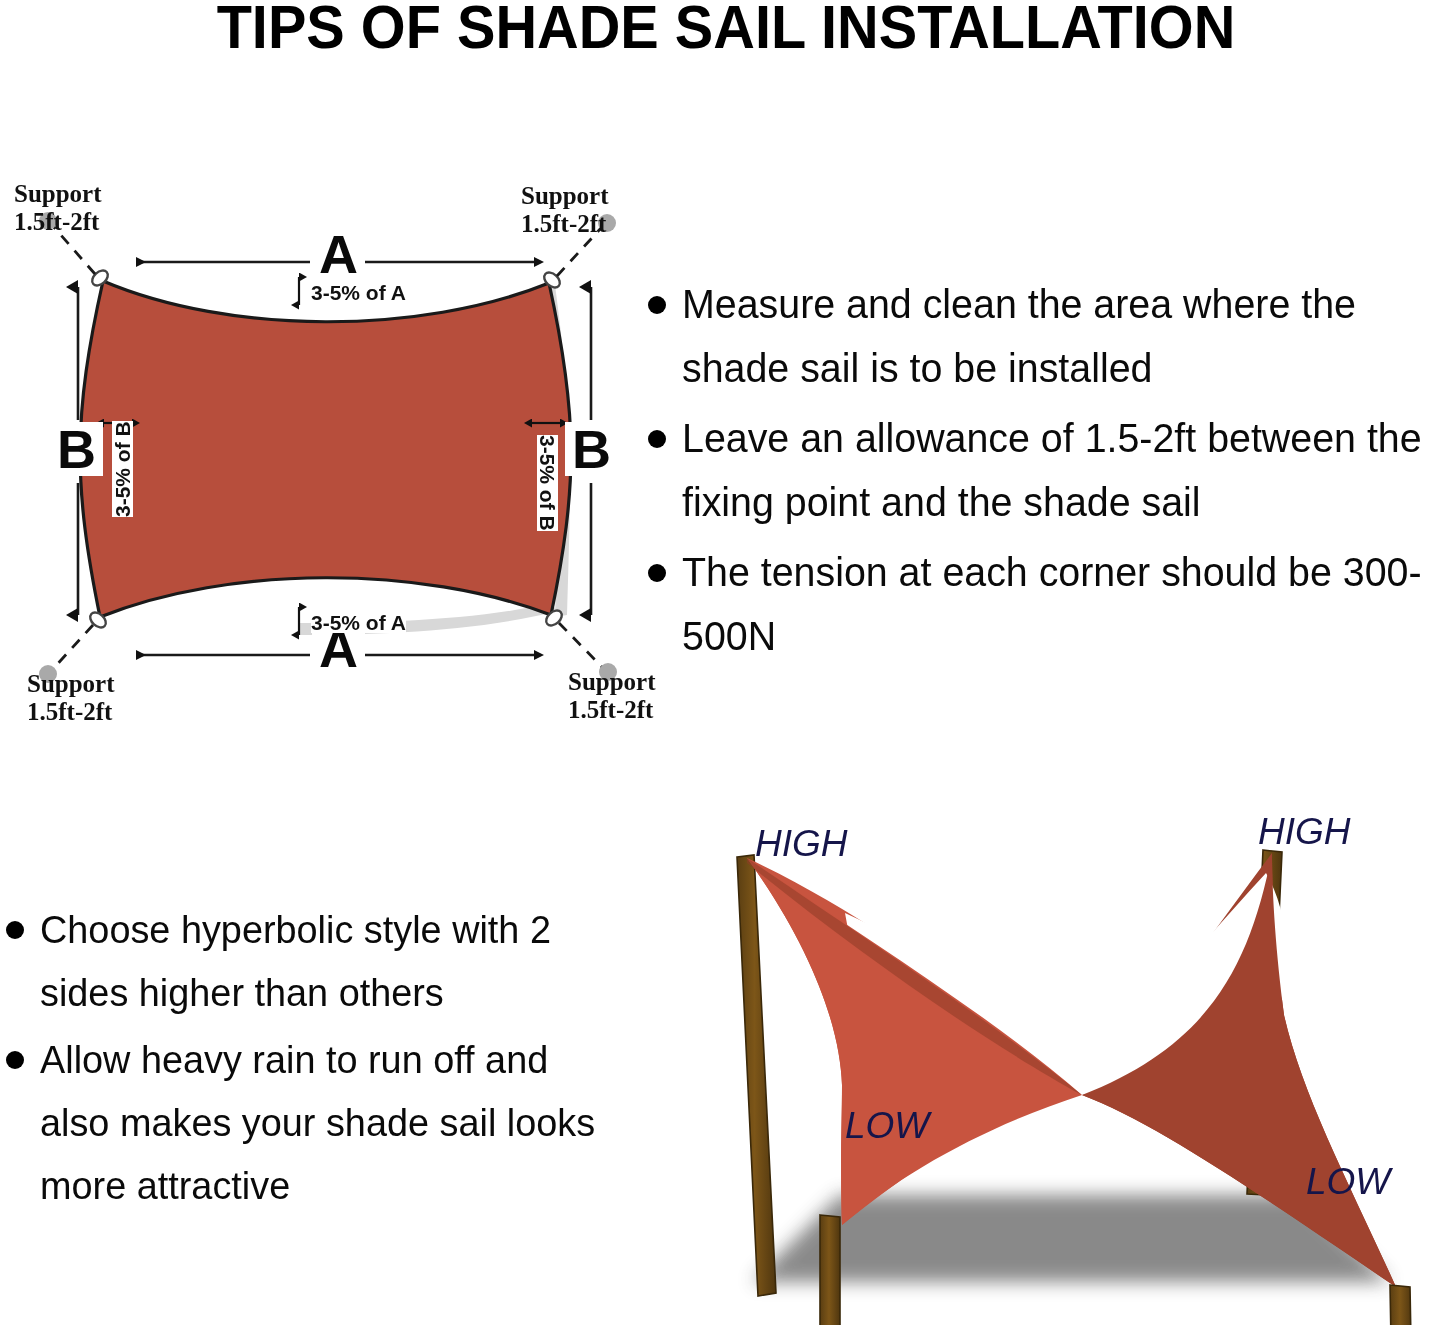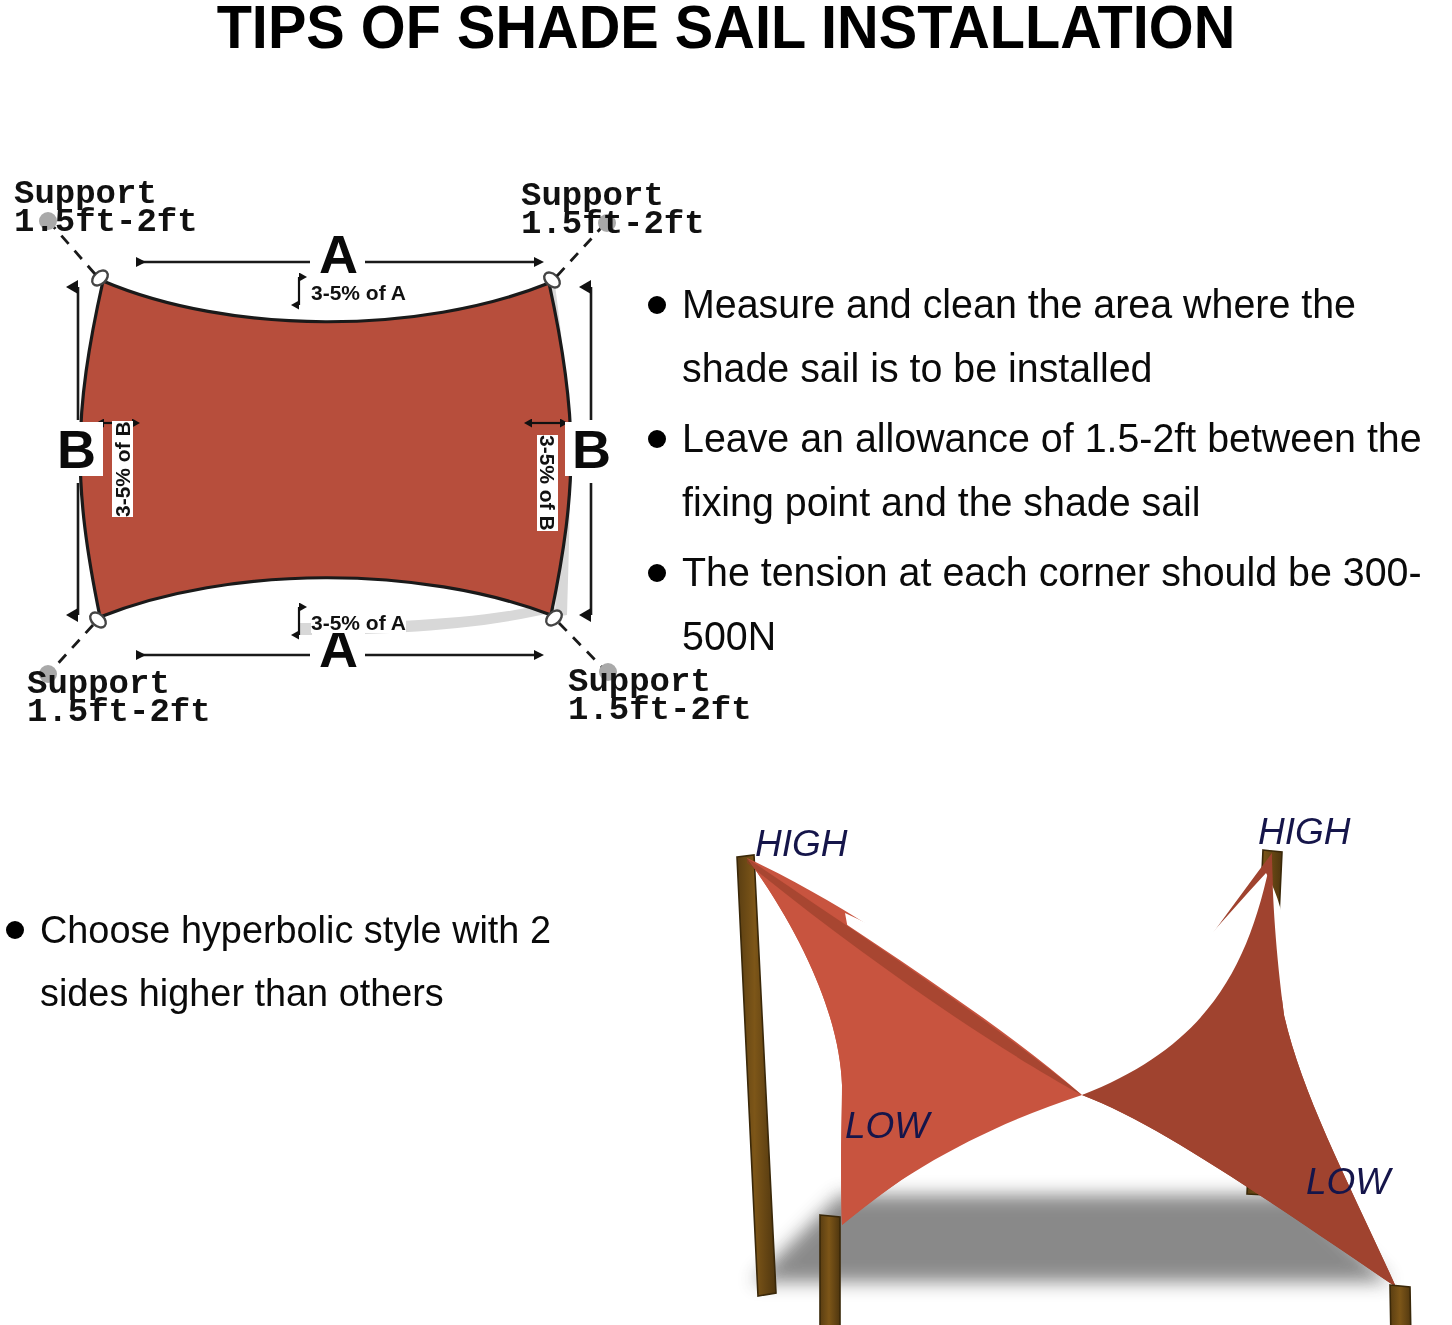--- a/index.html
+++ b/index.html
@@ -47,23 +47,23 @@
 
   
   #list-bottom{left:6px;top:898px;width:620px;}
   #list-bottom .bullet-text{font-size:39px;line-height:63px;transform:scaleX(0.97);transform-origin:0 50%;}
   #list-bottom .bullet-dot{margin-top:23px;width:18px;height:18px;}
   #list-bottom .bullet-row{margin-bottom:4px;justify-content:flex-end;}
 
   
   .support-lbl{
     position:absolute;
-    font-family:Liberation Mono, monospace;
+    font-family:Liberation Serif, serif;
     font-weight:600;
-    font-size:34px;
+    font-size:25px;
     line-height:28px;
     color:#111;
     white-space:nowrap;
   }
   .dim-letter{
     position:absolute;
     font-family:"Liberation Sans","DejaVu Sans",sans-serif;
     font-weight:bold;
     font-size:54px;
     line-height:54px;
@@ -223,20 +223,24 @@
   <div class="bullet-row">
     <span class="bullet-dot"></span>
     <span class="bullet-text">The tension at each corner should be 300-500N</span>
   </div>
 </div>
 
 <div class="bullet-list" id="list-bottom">
   <div class="bullet-row">
     <span class="bullet-dot"></span>
     <span class="bullet-text">Choose hyperbolic style with 2 sides higher than others</span>
+  </div>
+  <div class="bullet-row">
+    <span class="bullet-dot"></span>
+    <span class="bullet-text">Allow heavy rain to run off and also makes your shade sail looks more attractive</span>
   </div>
 </div>
 
 <div class="abs" style="left:690px;top:795px;width:762px;height:530px;font-style:italic;">
 
   <svg width="762" height="530" viewBox="0 0 762 530">
     <defs>
       <filter id="blurShadow" x="-30%" y="-60%" width="160%" height="260%">
         <feGaussianBlur stdDeviation="9"></feGaussianBlur>
       </filter>

